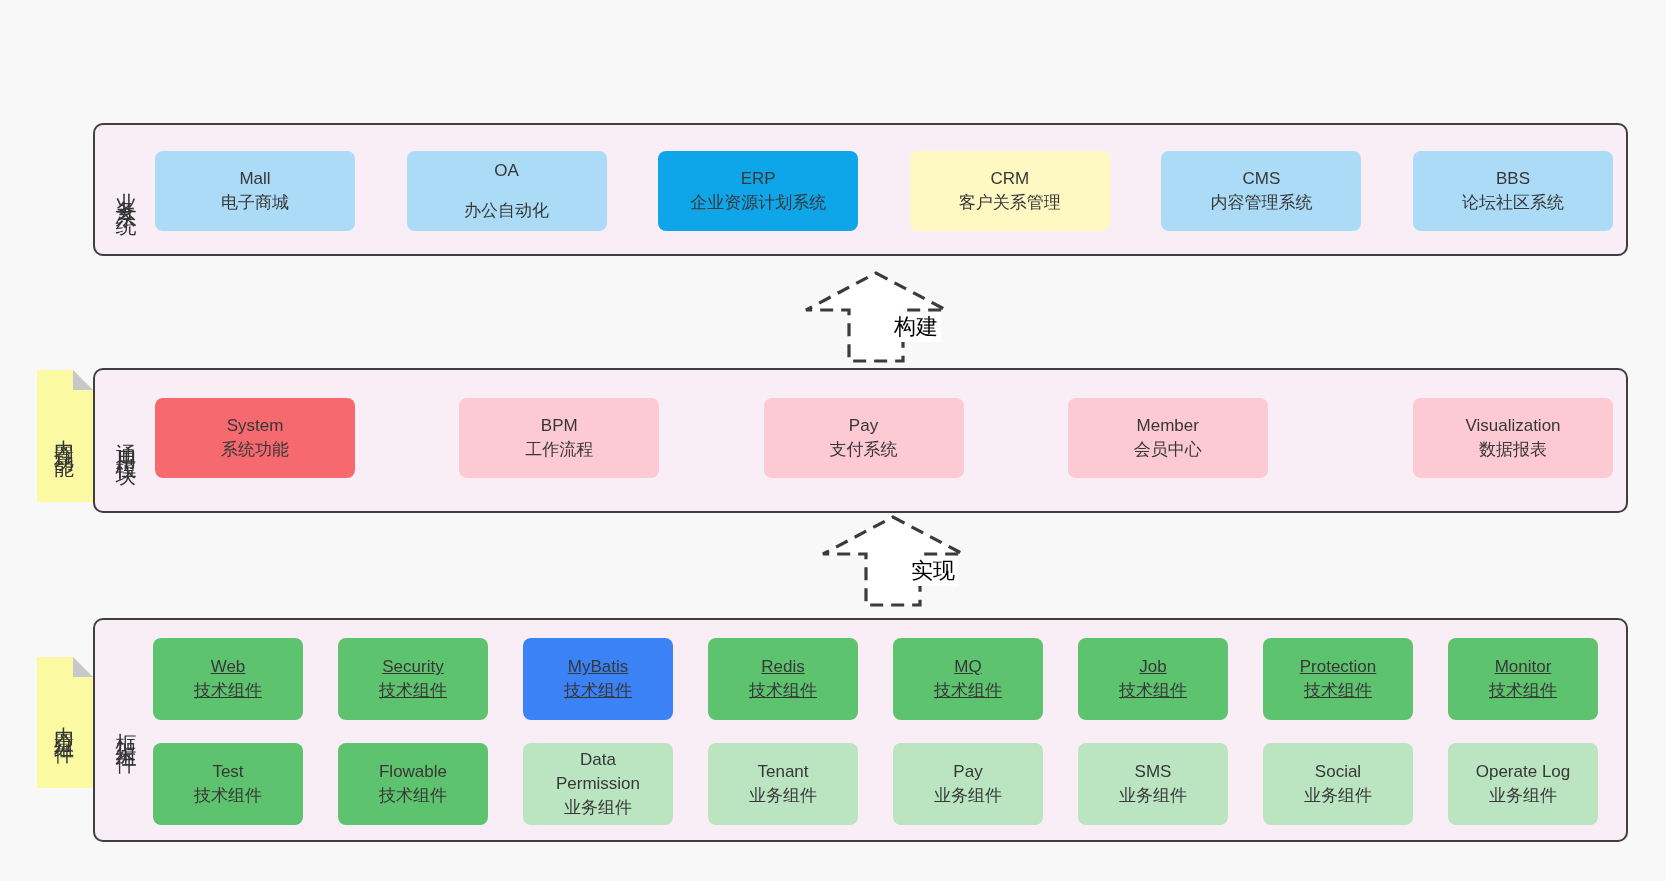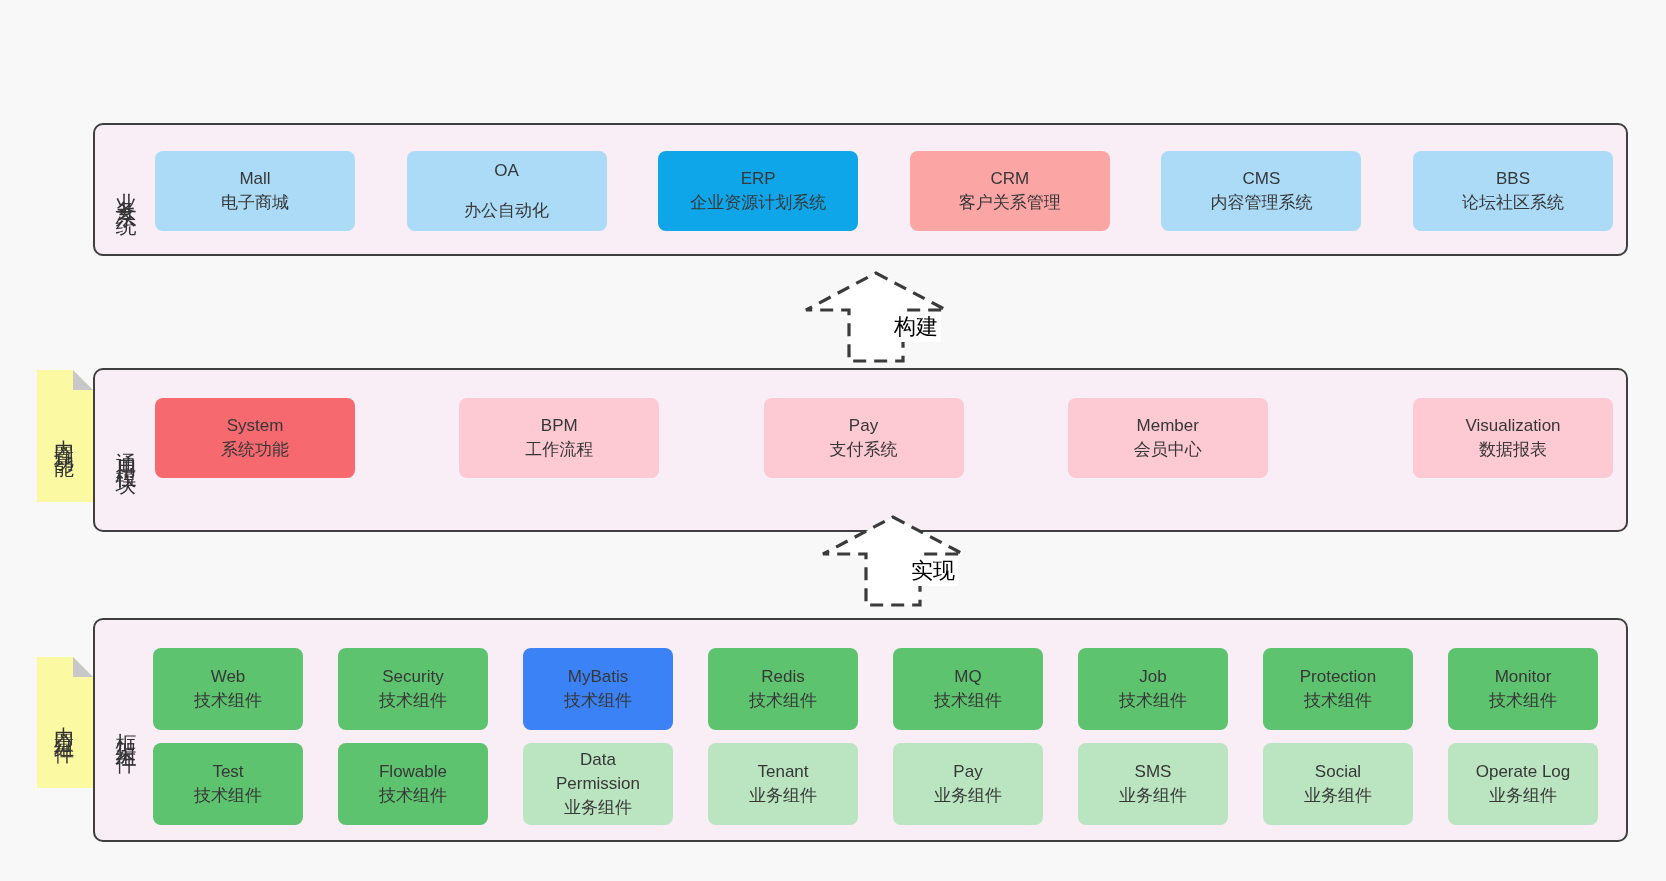--- a/index.html
+++ b/index.html
@@ -9,33 +9,33 @@
     background:#f8f8f8; color:#373737;
     font-family:"Liberation Sans","DejaVu Sans",sans-serif;
   }
 
   
   .panel {
     position:absolute; left:93px; width:1535px; z-index:1;
     background:#f9edf6; border:2px solid #3f3f3f; border-radius:10px;
   }
   .panel1 { top:123px; height:133px; }
-  .panel2 { top:368px; height:164px; }
+  .panel2 { top:368px; height:145px; }
   .panel3 { top:618px; height:224px; }
   .side-label {
     position:absolute; left:17px; top:50%; transform:translateY(-50%);
     writing-mode:vertical-rl; text-orientation:upright;
     font-size:21px; letter-spacing:7px; color:#333; white-space:nowrap;
   }
 
   
   .row { position:absolute; display:flex; justify-content:space-between; }
   .panel1 .row { left:60px; right:13px; top:26px; height:80px; }
   .panel2 .row { left:60px; right:13px; top:28px; height:80px; }
-  .panel3 .rowA { left:58px; right:28px; top:28px;  height:82px; }
+  .panel3 .rowA { left:58px; right:28px; top:18px;  height:82px;text-decoration:underline; }
   .panel3 .rowB { left:58px; right:28px; top:123px; height:82px; }
   .box {
     border-radius:8px; display:flex; flex-direction:column;
     align-items:center; justify-content:center; text-align:center;
     font-size:17px; line-height:1.4; color:#373737;
   }
   .row6 .box { width:200px; }
   .row8 .box { width:150px; }
   .box-data-permission .box-title { max-width:96px; }
 
@@ -95,21 +95,21 @@
         <div class="box-subtitle">电子商城</div>
       </div>
       <div class="box" style="background-color: rgb(171, 219, 247); gap: 16px;">
         <div class="box-title">OA</div>
         <div class="box-subtitle">办公自动化</div>
       </div>
       <div class="box" style="background-color: #0ea5e9;">
         <div class="box-title">ERP</div>
         <div class="box-subtitle">企业资源计划系统</div>
       </div>
-      <div class="box" style="background-color: #fca5a5;">
+      <div class="box" style="background-color: #fef9c3;">
         <div class="box-title">CRM</div>
         <div class="box-subtitle">客户关系管理</div>
       </div>
       <div class="box" style="background-color: rgb(171, 219, 247);">
         <div class="box-title">CMS</div>
         <div class="box-subtitle">内容管理系统</div>
       </div>
       <div class="box" style="background-color: rgb(171, 219, 247);">
         <div class="box-title">BBS</div>
         <div class="box-subtitle">论坛社区系统</div>

